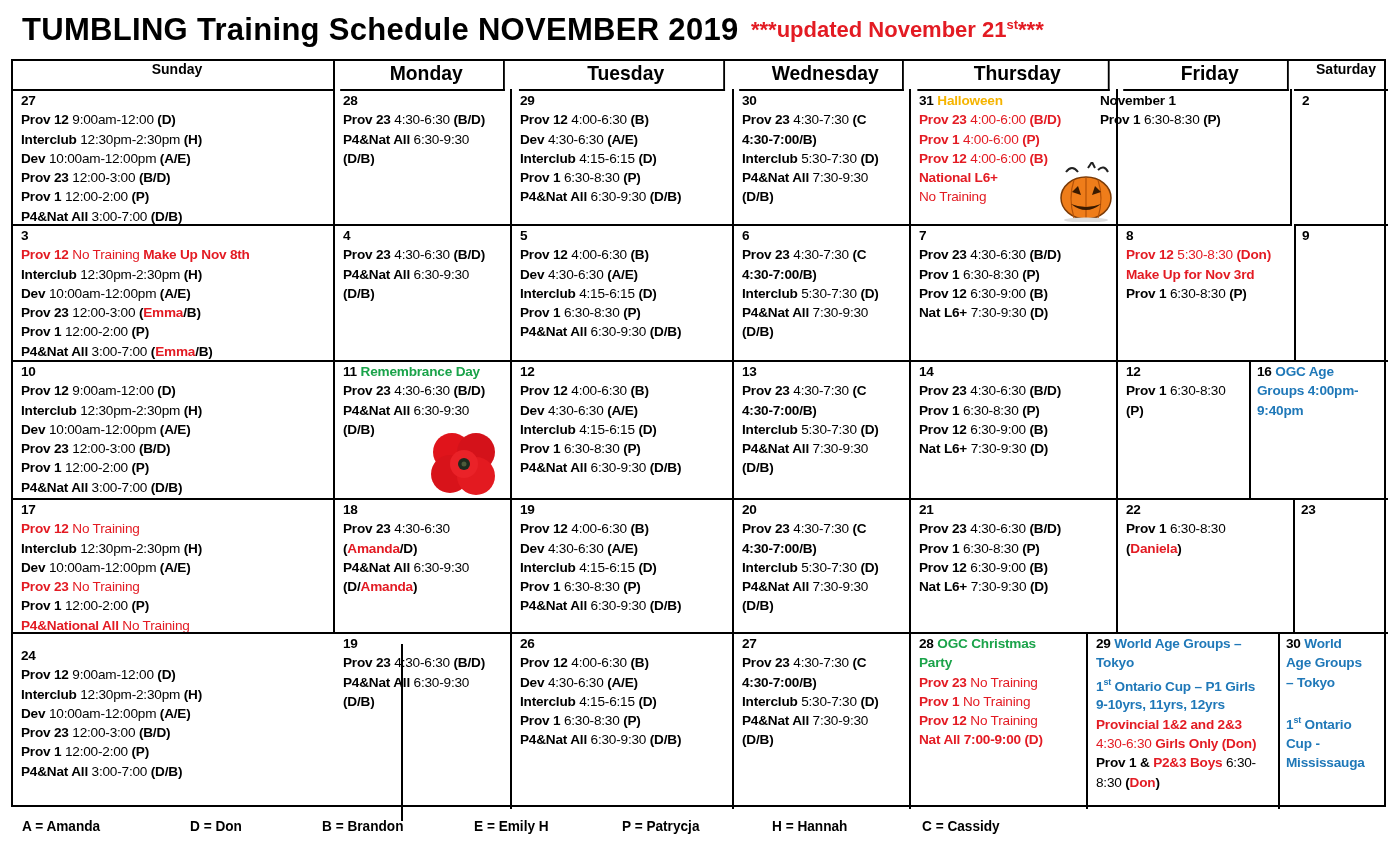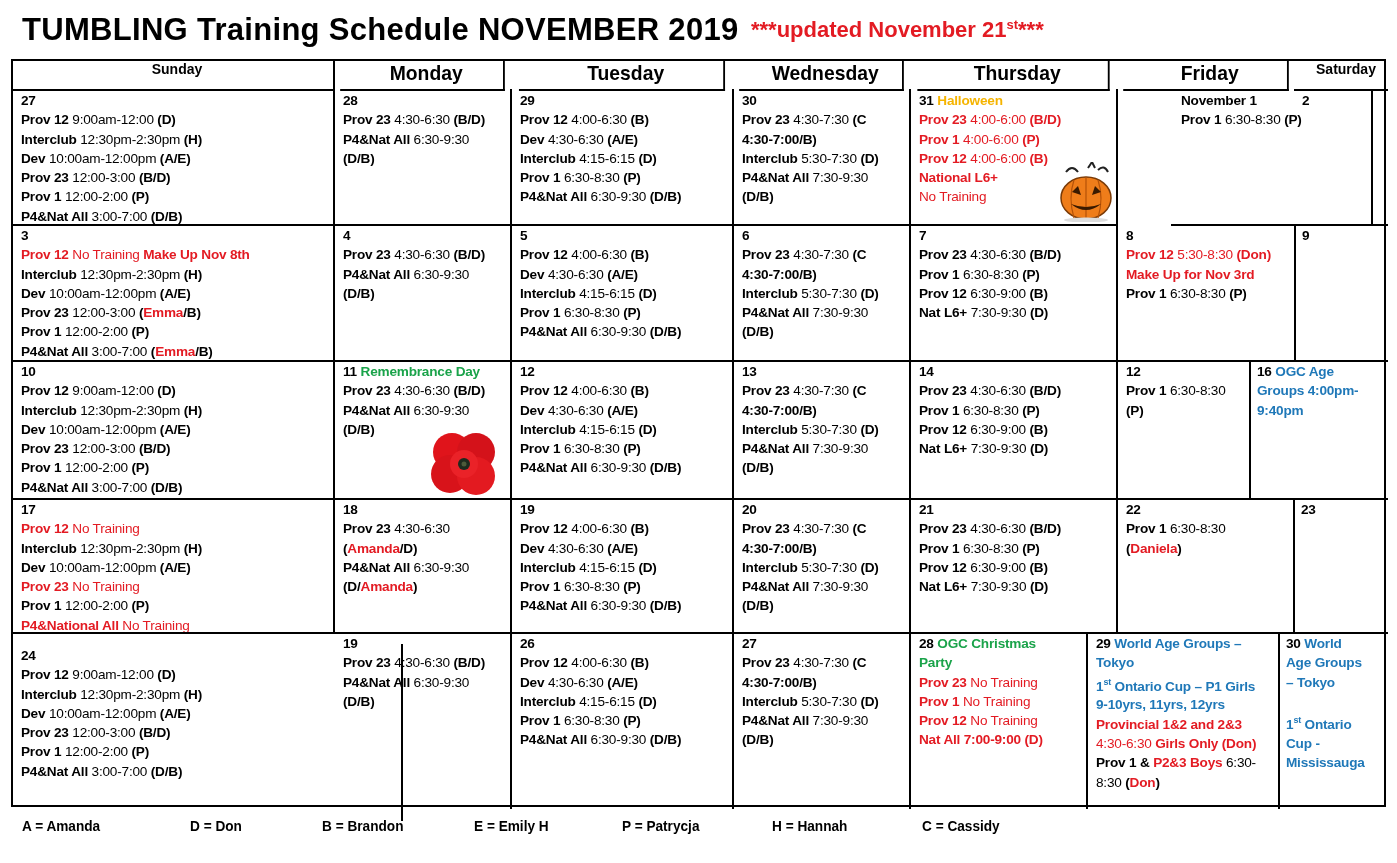--- a/index.html
+++ b/index.html
@@ -83,21 +83,21 @@
       <div class="line"><span class="b">(D/B)</span></div>
     </div>
     <div class="cell" style="left: 896px; top: 28px; width: 209px; height: 137px;">
       <div class="line"><span class="date">31</span> <span class="b orange">Halloween</span></div>
       <div class="line"><span class="b red">Prov 23</span><span class="red"> 4:00-6:00 </span><span class="b red">(B/D)</span></div>
       <div class="line"><span class="b red">Prov 1</span><span class="red"> 4:00-6:00 </span><span class="b red">(P)</span></div>
       <div class="line"><span class="b red">Prov 12</span><span class="red"> 4:00-6:00 </span><span class="b red">(B)</span></div>
       <div class="line"><span class="b red">National L6+</span></div>
       <div class="line"><span class="red">No Training</span></div>
     </div>
-    <div class="cell" style="left: 1158px; top: 28px; width: 202px; height: 137px;">
+    <div class="cell" style="left: 1077px; top: 28px; width: 202px; height: 137px;">
       <div class="line"><span class="date">November 1</span></div>
       <div class="line"><span class="b">Prov 1</span><span> 6:30-8:30 </span><span class="b">(P)</span></div>
     </div>
     <div class="cell" style="left: 1281px; top: 28px; width: 94px; height: 137px; border-right: none; padding-left: 8px;">
       <div class="line"><span class="date">2</span></div>
     </div>
     <div class="cell" style="left: -2px; top: 163px; width: 324px; height: 138px;">
       <div class="line"><span class="date">3</span></div>
       <div class="line"><span class="b red">Prov 12</span><span class="red"> No Training </span><span class="b red">Make Up Nov 8th</span></div>
       <div class="line"><span class="b">Interclub</span><span> 12:30pm-2:30pm </span><span class="b">(H)</span></div>

